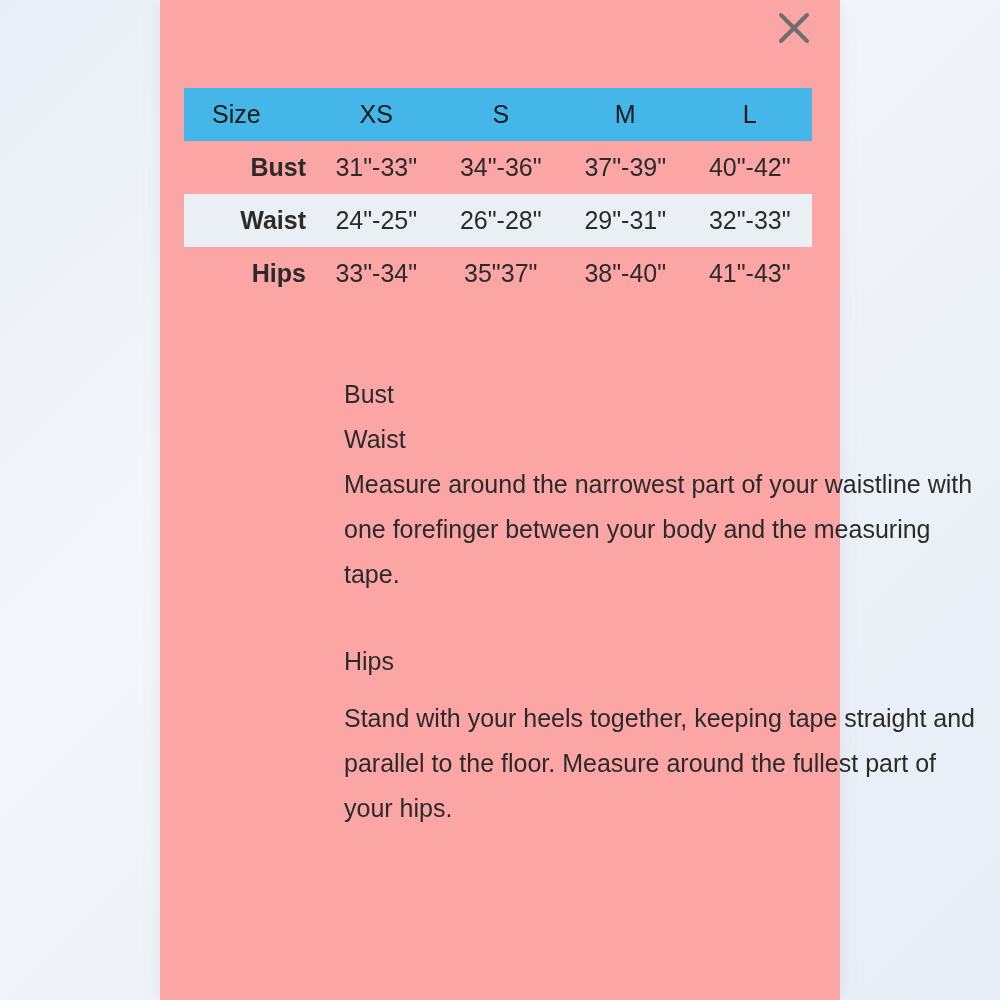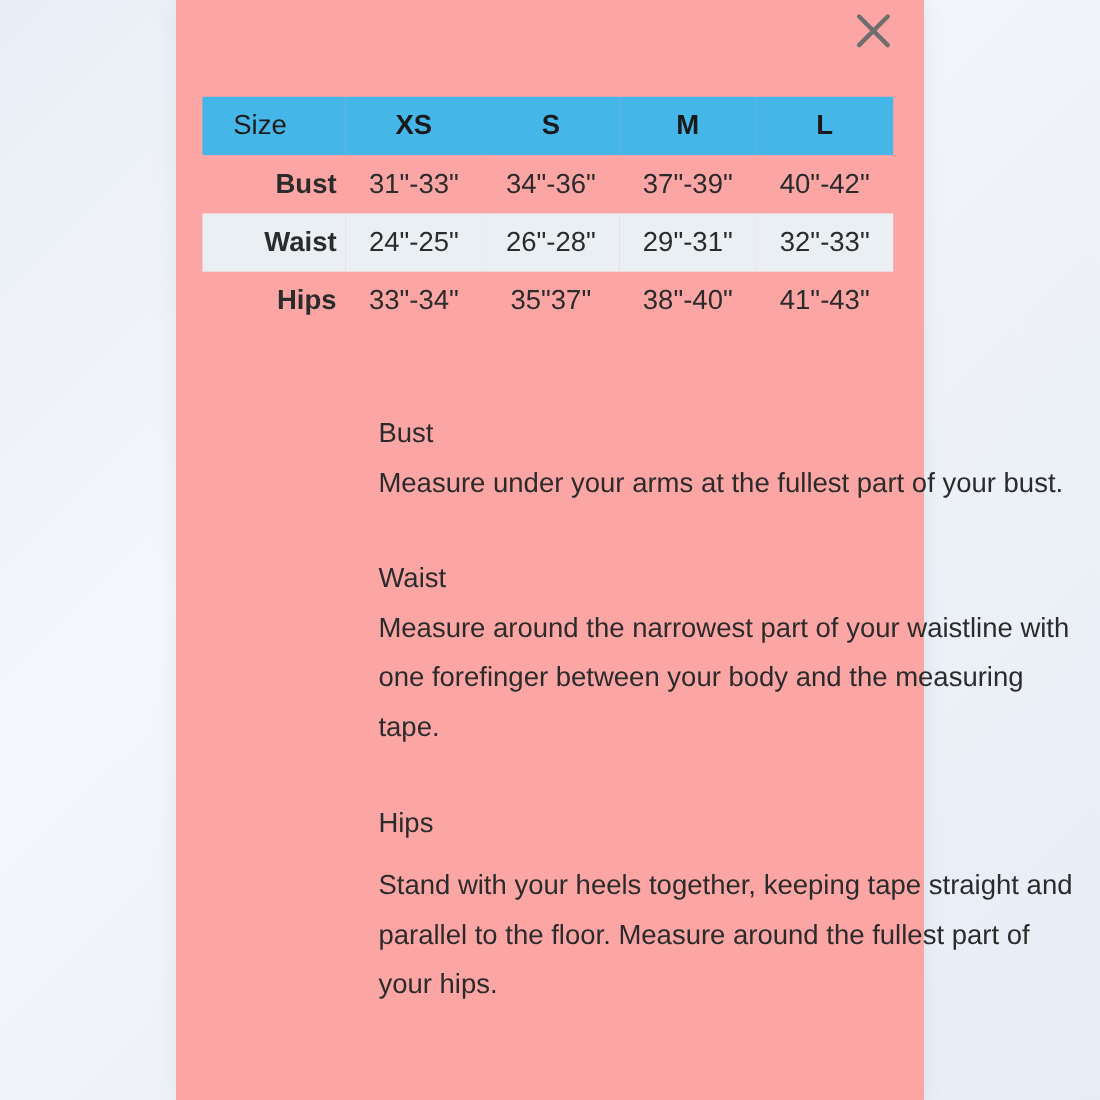--- a/index.html
+++ b/index.html
@@ -59,21 +59,21 @@
     height: 53px;
     font-weight: normal;
   }
   .size-table thead th {
     background: #45b6e8;
     color: #1a1a1a;
     font-weight: normal;
     font-size: 25px;
   }
   .size-table thead th.hdr-col {
-    font-weight: bold;
+    font-weight: normal;
   }
   .size-table thead th:first-child {
     text-align: left;
     padding-left: 28px;
     font-weight: normal;
   }
   .size-table tbody tr.alt {
     background: #eaeff3;
   }
   .size-table tbody td.row-label {
@@ -157,21 +157,20 @@
           <td>35"37"</td>
           <td>38"-40"</td>
           <td>41"-43"</td>
         </tr>
       </tbody>
     </table>
 
     <div class="guide">
       <div class="block">
         <h3>Bust</h3>
-        <p>Measure under your arms at the fullest part of your bust.</p>
       </div>
       <div class="block">
         <h3>Waist</h3>
         <p>Measure around the narrowest part of your waistline with one forefinger between your body and the measuring tape.</p>
       </div>
       <div class="block">
         <h3>Hips</h3>
         <p>Stand with your heels together, keeping tape straight and parallel to the floor. Measure around the fullest part of your hips.</p>
       </div>
     </div>

